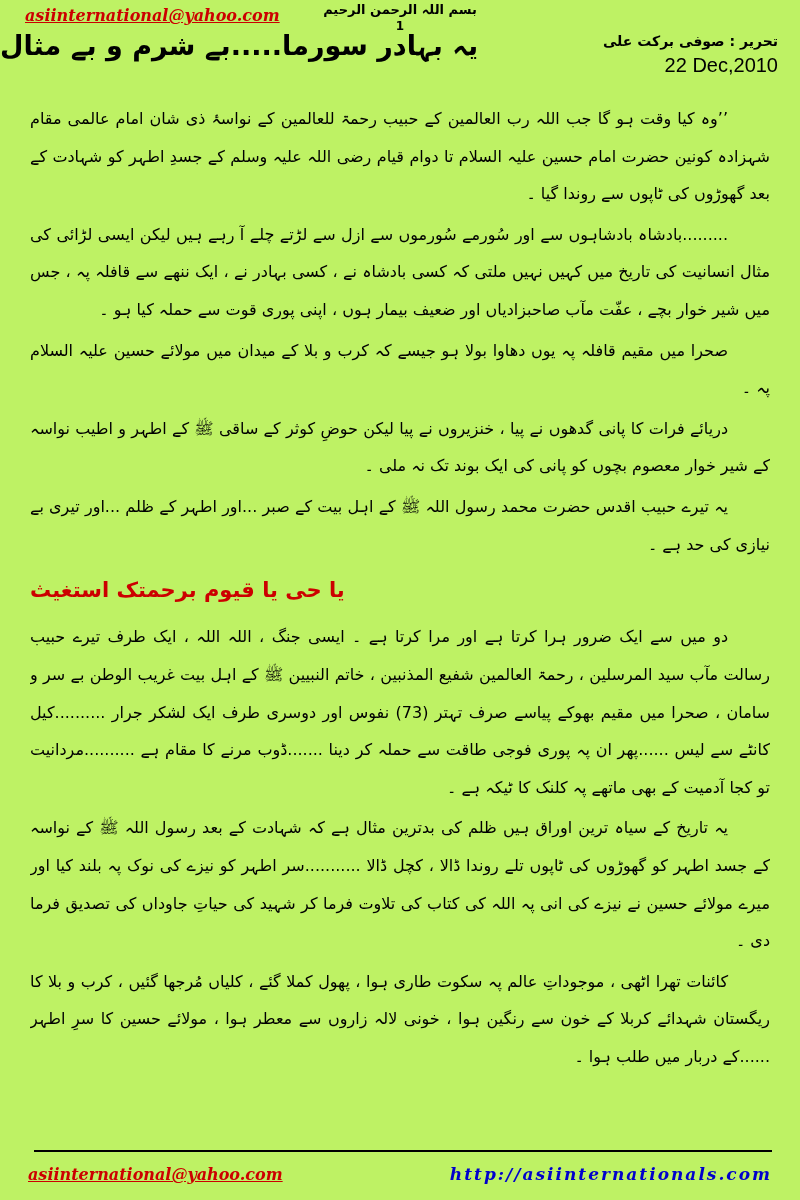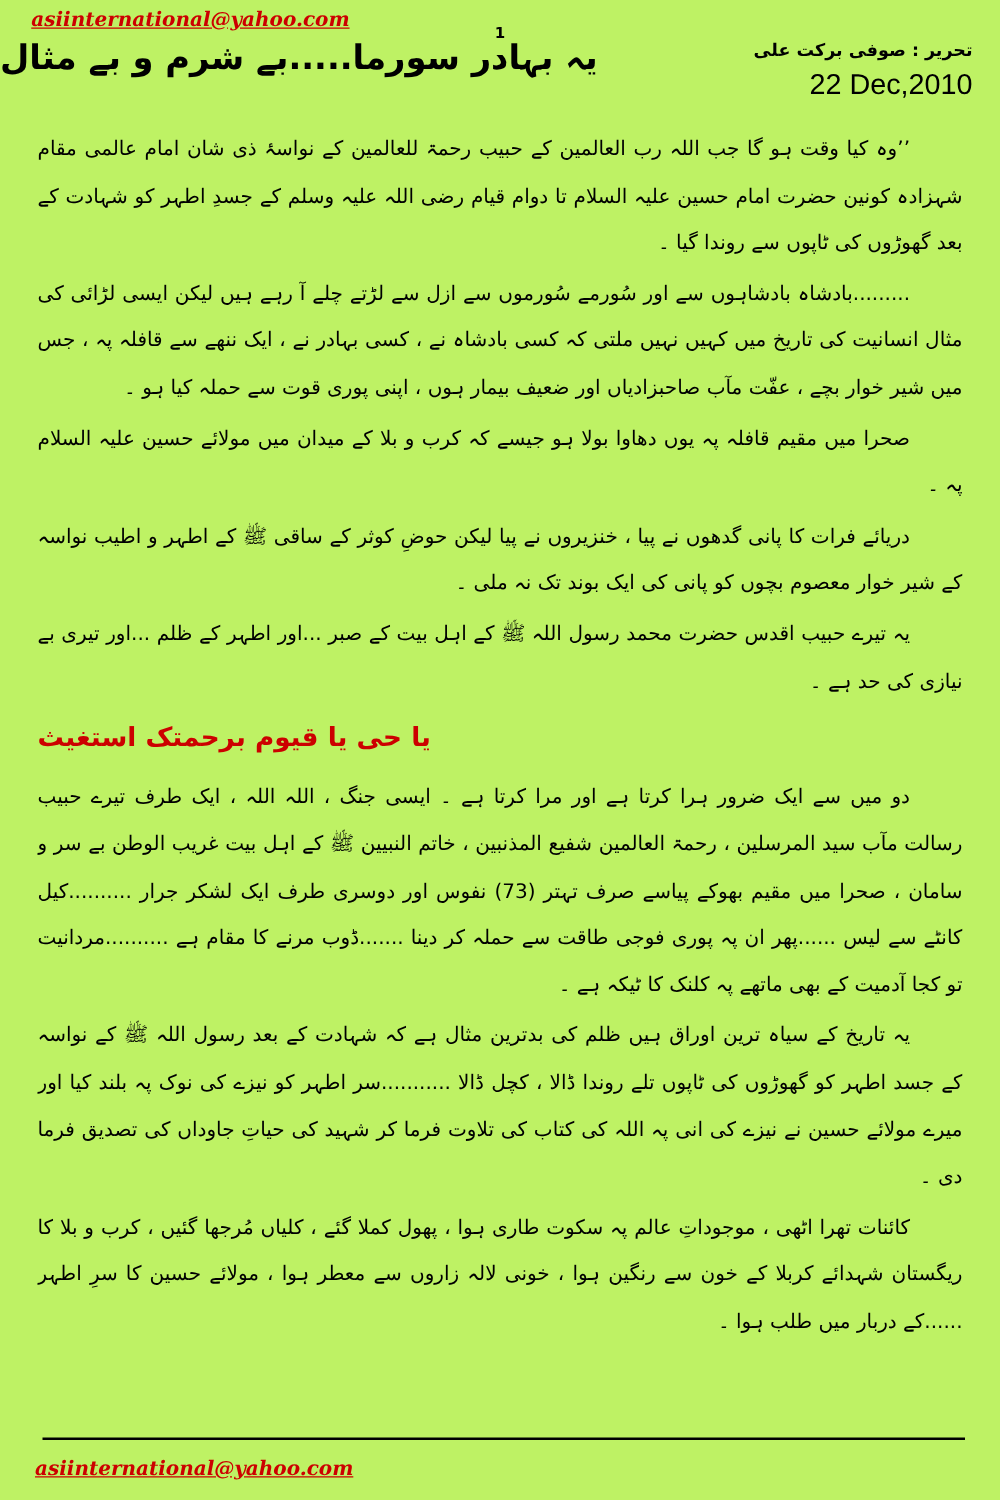--- a/index.html
+++ b/index.html
@@ -8,21 +8,21 @@
 
   
   .top-email{position:absolute;top:6px;left:25px;color:#cc0000;font-family:"DejaVu Serif",serif;
     font-style:italic;font-weight:bold;font-size:16px;text-decoration:underline;cursor:pointer;}
   .bismillah{position:absolute;top:2px;left:0;width:100%;text-align:center;font-size:13px;
     font-weight:bold;color:#000;direction:rtl;}
   .page-number{position:absolute;top:19px;left:0;width:100%;text-align:center;font-size:12px;
     font-weight:bold;color:#000;}
   .byline{position:absolute;top:33px;right:22px;text-align:center;font-size:14px;font-weight:bold;
     color:#000;direction:rtl;}
-  .date{position:absolute;top:54px;right:22px;text-align:left;font-size:23px;color:#000;
+  .date{position:absolute;top:54px;right:22px;text-align:left;font-size:20px;color:#000;
     font-family:"Liberation Sans",sans-serif;}
   .doc-title{position:absolute;top:30px;left:0;width:100%;text-align:left;font-size:27px;
     font-weight:bold;color:#000;direction:rtl;}
 
   
   .body-text{position:absolute;top:100px;left:30px;right:30px;bottom:58px;overflow:hidden;
     direction:rtl;text-align:justify;font-size:16px;line-height:2.35;color:#000;}
   .body-text p{margin:0 0 3px 0;text-indent:42px;}
   .prayer-heading{margin:6px 0;text-align:left;text-indent:0;font-size:21px;font-weight:bold;
     color:#cc0000;}
@@ -36,34 +36,36 @@
   .footer-url{position:absolute;right:28px;bottom:16px;color:#0000cc;
     font-family:"DejaVu Serif",serif;font-style:italic;font-weight:bold;font-size:17px;
     letter-spacing:2px;cursor:pointer;}
 </style>
 </head>
 <body>
 
 <div class="page">
 
   <a class="top-email">asiinternational@yahoo.com</a>
+  <div class="bismillah">بسم اللہ الرحمن الرحیم</div>
   <div class="page-number">1</div>
   <div class="byline">تحریر : صوفی برکت علی</div>
   <div class="date">22 Dec,2010</div>
   <div class="doc-title">یہ بہادر سورما.....بے شرم و بے مثال</div>
 
   <div class="body-text">
     <p>’’وہ کیا وقت ہو گا جب اللہ رب العالمین کے حبیب رحمۃ للعالمین کے نواسۂ ذی شان امام عالمی مقام شہزادہ کونین حضرت امام حسین علیہ السلام تا دوام قیام رضی اللہ علیہ وسلم کے جسدِ اطہر کو شہادت کے بعد گھوڑوں کی ٹاپوں سے روندا گیا ۔</p>
     <p>.........بادشاہ بادشاہوں سے اور سُورمے سُورموں سے ازل سے لڑتے چلے آ رہے ہیں لیکن ایسی لڑائی کی مثال انسانیت کی تاریخ میں کہیں نہیں ملتی کہ کسی بادشاہ نے ، کسی بہادر نے ، ایک ننھے سے قافلہ پہ ، جس میں شیر خوار بچے ، عفّت مآب صاحبزادیاں اور ضعیف بیمار ہوں ، اپنی پوری قوت سے حملہ کیا ہو ۔</p>
     <p>صحرا میں مقیم قافلہ پہ یوں دھاوا بولا ہو جیسے کہ کرب و بلا کے میدان میں مولائے حسین علیہ السلام پہ ۔</p>
     <p>دریائے فرات کا پانی گدھوں نے پیا ، خنزیروں نے پیا لیکن حوضِ کوثر کے ساقی ﷺ کے اطہر و اطیب نواسہ کے شیر خوار معصوم بچوں کو پانی کی ایک بوند تک نہ ملی ۔</p>
     <p>یہ تیرے حبیب اقدس حضرت محمد رسول اللہ ﷺ کے اہل بیت کے صبر ...اور اطہر کے ظلم ...اور تیری بے نیازی کی حد ہے ۔</p>
     <p class="prayer-heading">یا حی یا قیوم برحمتک استغیث</p>
     <p>دو میں سے ایک ضرور ہرا کرتا ہے اور مرا کرتا ہے ۔ ایسی جنگ ، اللہ اللہ ، ایک طرف تیرے حبیب رسالت مآب سید المرسلین ، رحمۃ العالمین شفیع المذنبین ، خاتم النبیین ﷺ کے اہل بیت غریب الوطن بے سر و سامان ، صحرا میں مقیم بھوکے پیاسے صرف تہتر (73) نفوس اور دوسری طرف ایک لشکر جرار ..........کیل کانٹے سے لیس ......پھر ان پہ پوری فوجی طاقت سے حملہ کر دینا .......ڈوب مرنے کا مقام ہے ..........مردانیت تو کجا آدمیت کے بھی ماتھے پہ کلنک کا ٹیکہ ہے ۔</p>
     <p>یہ تاریخ کے سیاہ ترین اوراق ہیں ظلم کی بدترین مثال ہے کہ شہادت کے بعد رسول اللہ ﷺ کے نواسہ کے جسد اطہر کو گھوڑوں کی ٹاپوں تلے روندا ڈالا ، کچل ڈالا ...........سر اطہر کو نیزے کی نوک پہ بلند کیا اور میرے مولائے حسین نے نیزے کی انی پہ اللہ کی کتاب کی تلاوت فرما کر شہید کی حیاتِ جاوداں کی تصدیق فرما دی ۔</p>
     <p>کائنات تھرا اٹھی ، موجوداتِ عالم پہ سکوت طاری ہوا ، پھول کملا گئے ، کلیاں مُرجھا گئیں ، کرب و بلا کا ریگستان شہدائے کربلا کے خون سے رنگین ہوا ، خونی لالہ زاروں سے معطر ہوا ، مولائے حسین کا سرِ اطہر ......کے دربار میں طلب ہوا ۔</p>
 
   </div>
 
   <hr class="footer-rule">
   <a class="footer-email">asiinternational@yahoo.com</a>
+  <a class="footer-url">http://asiinternationals.com</a>
 
 </div>
 
 </body></html>

